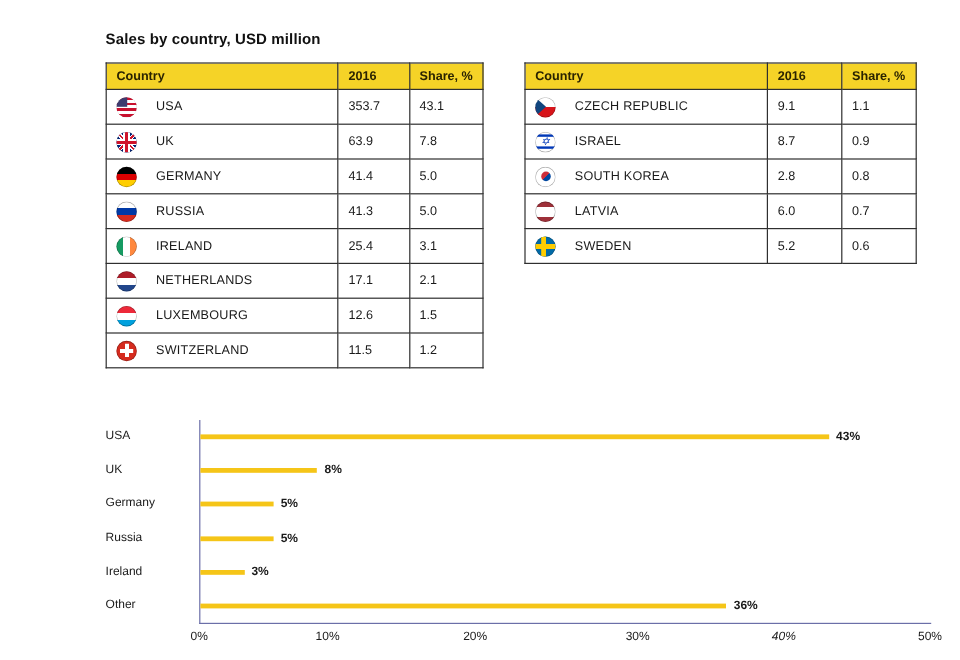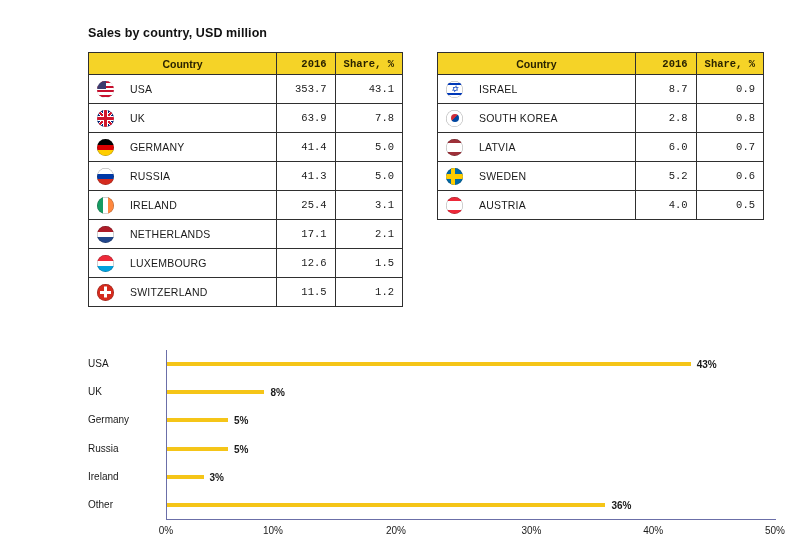--- a/index.html
+++ b/index.html
@@ -39,33 +39,33 @@
   .tbl.right { left: 437px; top: 52px; width: 327px; }
 
   .tbl th {
     background: #F5D327;
     color: #2a2300;
     font-weight: bold;
     font-size: 10.5px;
     border: 1px solid #2f2f2f;
     height: 21px;
     padding: 0 8px;
-    text-align: center;
+    text-align: left;
     white-space: nowrap;
   }
   .tbl td {
     border: 1px solid #2f2f2f;
     height: 28px;
     padding: 0 8px;
     font-size: 10.5px;
     color: #1a1a1a;
     background: #fff;
     white-space: nowrap;
   }
-  .tbl th.num, .tbl td.num { text-align: right; font-family: Liberation Mono, monospace; }
+  .tbl th.num, .tbl td.num { text-align: left; }
   .tbl .c-country { width: 62%; }
   .tbl .c-val { width: 19%; }
   .tbl .c-share { width: 19%; }
 
   .cell-country {
     display: flex;
     align-items: center;
     gap: 16px;
   }
   .cname { letter-spacing: 0.2px; }
@@ -343,20 +343,32 @@
       <tr>
         <th class="c-country">Country</th>
         <th class="c-val num">2016</th>
         <th class="c-share num">Share, %</th>
       </tr>
     </thead>
     <tbody>
       <tr>
         <td>
           <span class="cell-country">
+            <span class="flag f-czech">
+                <i class="tri"></i>
+              </span>
+            <span class="cname">CZECH REPUBLIC</span>
+          </span>
+        </td>
+        <td class="num">9.1</td>
+        <td class="num">1.1</td>
+      </tr>
+      <tr>
+        <td>
+          <span class="cell-country">
             <span class="flag f-israel">
                 <i class="b1"></i>
                 <i class="b2"></i>
                 <i class="star">✡</i>
               </span>
             <span class="cname">ISRAEL</span>
           </span>
         </td>
         <td class="num">8.7</td>
         <td class="num">0.9</td>
@@ -388,30 +400,20 @@
           <span class="cell-country">
             <span class="flag f-sweden">
                 <i class="cross"></i>
                 <i class="vbar"></i>
               </span>
             <span class="cname">SWEDEN</span>
           </span>
         </td>
         <td class="num">5.2</td>
         <td class="num">0.6</td>
-      </tr>
-      <tr>
-        <td>
-          <span class="cell-country">
-            <span class="flag h3b f-austria"></span>
-            <span class="cname">AUSTRIA</span>
-          </span>
-        </td>
-        <td class="num">4.0</td>
-        <td class="num">0.5</td>
       </tr>
     </tbody>
   </table>
 
   <div class="chart">
     <div id="cat-labels">
         <div class="cat-label" style="left: 0px; top: 13.0833px;">USA</div>
         <div class="cat-label" style="left: 0px; top: 41.25px;">UK</div>
         <div class="cat-label" style="left: 0px; top: 69.4167px;">Germany</div>
         <div class="cat-label" style="left: 0px; top: 97.5833px;">Russia</div>
@@ -430,18 +432,18 @@
         <div class="bar" style="left: 0px; top: 124.75px; width: 36.54px; background: rgb(245, 197, 24);"></div>
         <div class="bar-val" style="left: 42.54px; top: 126.75px;">3%</div>
         <div class="bar" style="left: 0px; top: 152.917px; width: 438.48px; background: rgb(245, 197, 24);"></div>
         <div class="bar-val" style="left: 444.48px; top: 154.917px;">36%</div>
       </div>
     <div id="xticks">
         <div class="xtick" style="left: 78px; top: 180px;">0%</div>
         <div class="xtick" style="left: 185px; top: 180px;">10%</div>
         <div class="xtick" style="left: 308px; top: 180px;">20%</div>
         <div class="xtick" style="left: 443.4px; top: 180px;">30%</div>
-        <div class="xtick" style="left: 565.2px; top: 180px;">40%</div>
+        <div class="xtick" style="left: 565.2px; top: 180px; font-style: italic;">40%</div>
         <div class="xtick" style="left: 687px; top: 180px;">50%</div>
       </div>
   </div>
 
 </div>
 
 </body></html>

